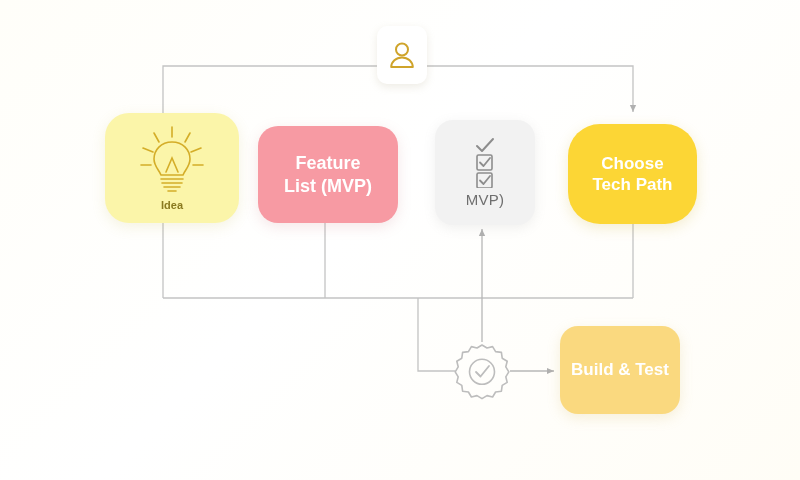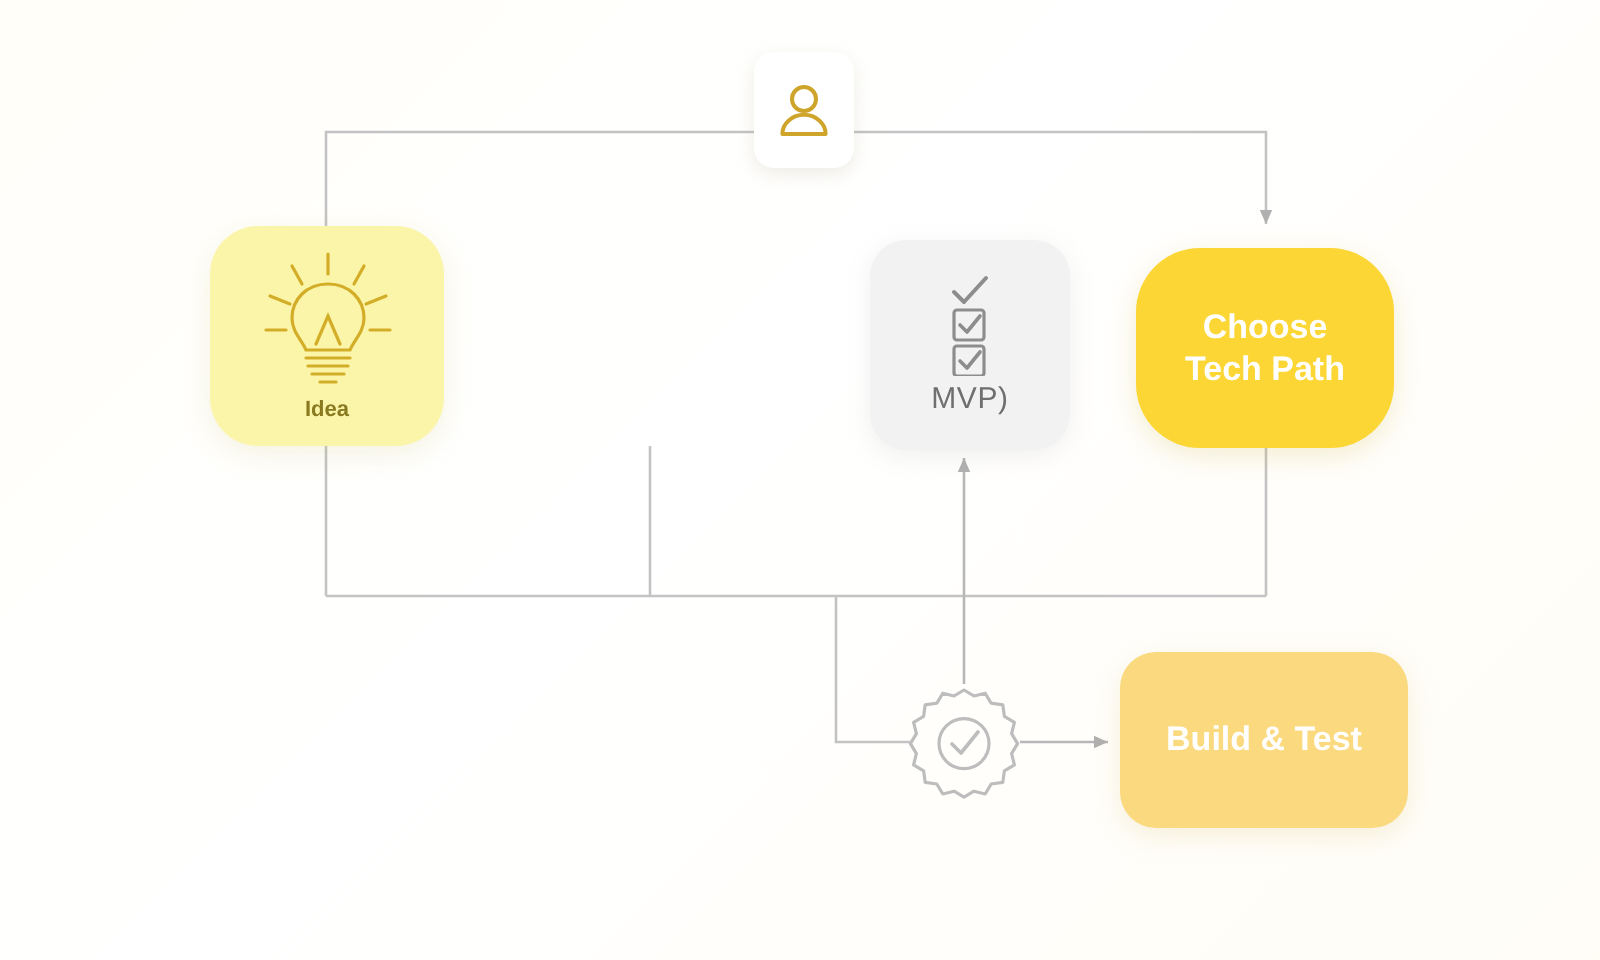--- a/index.html
+++ b/index.html
@@ -33,21 +33,21 @@
     border-radius: 22px;
   }
   .node-label {
     white-space: pre-line;
     line-height: 1.24;
   }
 
   
   #node-idea {
     left: 105px; top: 113px;
-    width: 117px; height: 110px;
+    width: 134px; height: 110px;
     background: #fbf5a9;
     border-radius: 24px;
     box-shadow: 0 4px 14px rgba(190,180,80,0.16);
     gap: 2px;
   }
   #node-idea .node-label {
     font-size: 11px;
     font-weight: 700;
     color: #8a7a1f;
     margin-top: 1px;
@@ -94,21 +94,21 @@
   }
   #node-tech .node-label {
     font-size: 17px;
     font-weight: 700;
     color: #ffffff;
   }
 
   
   #node-build {
     left: 560px; top: 326px;
-    width: 144px; height: 88px;
+    width: 120px; height: 88px;
     background: #fad97f;
     border-radius: 18px;
     box-shadow: 0 4px 14px rgba(210,180,90,0.2);
     text-align: right;
   }
   #node-build .node-label {
     font-size: 17px;
     font-weight: 700;
     color: #ffffff;
   }
@@ -194,20 +194,24 @@
           <line x1="26" y1="55" x2="48" y2="55"></line>
           <line x1="27" y1="59" x2="47" y2="59"></line>
           <line x1="29" y1="63" x2="45" y2="63"></line>
           <path d="M 33 67 L 41 67"></path>
         </g>
       </svg>
     </span>
     <div class="node-label">Idea</div>
   </div>
 
+  <div class="node" id="node-feature">
+    <div class="node-label">Feature
+List (MVP)</div>
+  </div>
 
   <div class="node" id="node-mvp">
     <span>
       <svg class="icon-svg" width="34" height="52" viewBox="0 0 34 52" xmlns="http://www.w3.org/2000/svg">
         <path d="M 9 10 L 14 15 L 25 3" fill="none" stroke="#8d8d8d" stroke-width="2" stroke-linecap="round" stroke-linejoin="round"></path>
         <rect x="9" y="19" width="15" height="15" rx="1.5" fill="none" stroke="#8d8d8d" stroke-width="1.6"></rect>
         <path d="M 12 26.5 L 15.5 30 L 22 22" fill="none" stroke="#8d8d8d" stroke-width="1.8" stroke-linecap="round" stroke-linejoin="round"></path>
         <rect x="9" y="37" width="15" height="15" rx="1.5" fill="none" stroke="#8d8d8d" stroke-width="1.6"></rect>
         <path d="M 12 44.5 L 15.5 48 L 22 40" fill="none" stroke="#8d8d8d" stroke-width="1.8" stroke-linecap="round" stroke-linejoin="round"></path>
       </svg>

